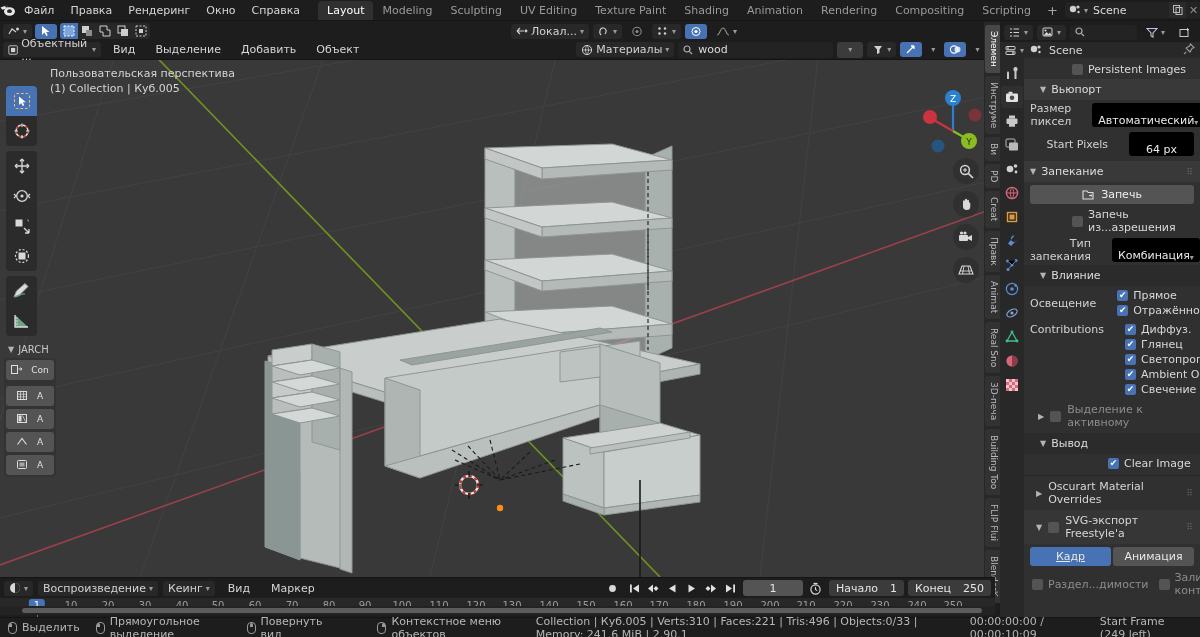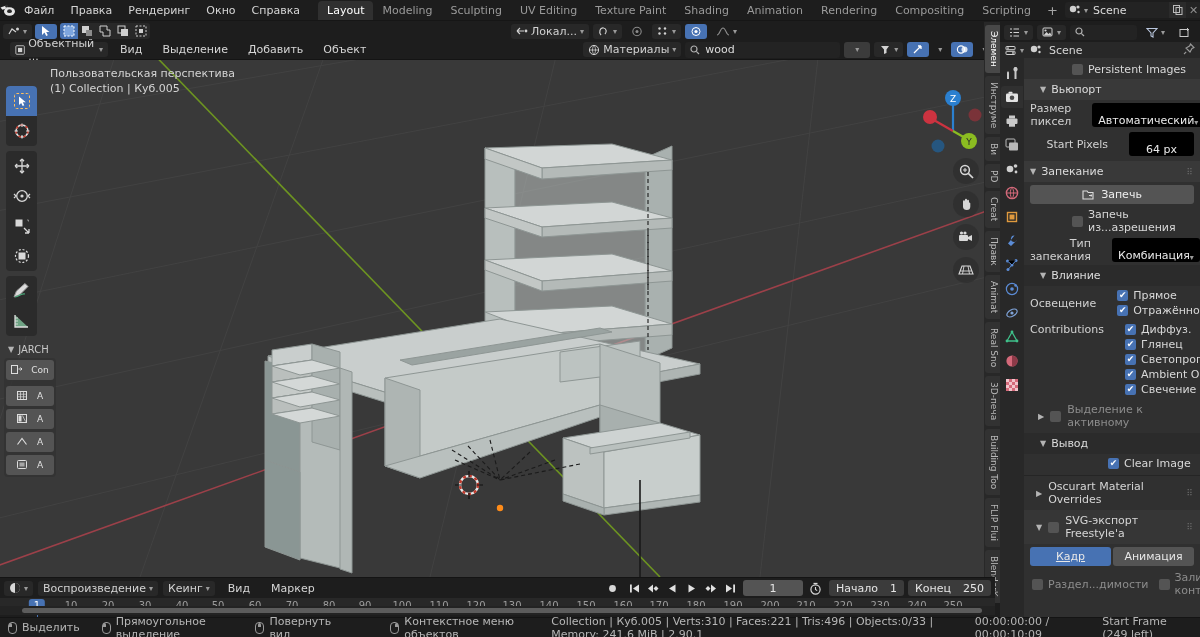--- a/index.html
+++ b/index.html
@@ -41,21 +41,21 @@
   .viewport {
     position: absolute; left: 0; top: 22px; width: 995px; height: 555px;
     background: #393939; overflow: hidden;
   }
   .vp-header {
     position: absolute; left: 0; top: 0; width: 995px; height: 18px;
     background: #1d1d1d; display: flex; align-items: center; padding: 0 3px; gap: 3px;
   }
   .vp-header2 {
     position: absolute; left: 0; top: 18px; width: 995px; height: 20px;
-    background: #1d1d1d; display: flex; align-items: center; padding: 0 10px; gap: 4px;
+    background: #1d1d1d; display: flex; align-items: center; padding: 0 3px; gap: 4px;
     border-bottom: 1px solid #141414;
   }
   .hbtn {
     height: 15px; display: flex; align-items: center; gap: 3px;
     padding: 0 5px; border-radius: 3px; background: #282828; color: #d2d2d2; font-size: 11px;
   }
   .hbtn.flat { background: transparent; }
   .hbtn.blue { background: #4772b3; }
   .dropcar { font-size: 8px; color: #9a9a9a; }
   .toggle-group { display: flex; background: #282828; border-radius: 3px; overflow: hidden; height: 16px; }
@@ -192,21 +192,21 @@
   .tl-ruler { position: relative; height: 17px; background: #282828; }
   .tick { position: absolute; top: 2px; font-size: 10px; color: #9c9c9c; transform: translateX(-50%); }
   .playhead { position: absolute; top: 1px; background: #4772b3; color: #fff; border-radius: 3px; font-size: 10px; padding: 1px 5px; transform: translateX(-50%); }
   .playline { position: absolute; top: 16px; width: 1px; height: 5px; background: #4772b3; }
   .tl-scroll { position: absolute; left: 0; bottom: 0; width: 995px; height: 9px; background: #232323; }
   .tl-scroll .bar { position: absolute; left: 22px; top: 2px; height: 5px; background: #5c5c5c; border-radius: 3px; width: 960px; }
 
   
   .statusbar {
     position: absolute; left: 0; bottom: 0; width: 1200px; height: 20px; background: #1d1d1d;
-    display: flex; align-items: center; font-size: 11px; color: #b6b6b6; padding: 0 8px; gap: 6px;
+    display: flex; align-items: center; font-size: 11px; color: #b6b6b6; padding: 0 8px; gap: 0;
     border-top: 1px solid #141414;
   }
   .kb { display: flex; align-items: center; gap: 5px; margin-right: 16px; }
   .mouse-ic { width: 9px; height: 12px; border: 1px solid #9a9a9a; border-radius: 4px; position: relative; flex: none; }
   .mouse-ic i { position: absolute; width: 3px; height: 4px; background: #9a9a9a; top: 0px; border-radius: 2px 2px 0 0; }
   .mouse-ic.l i { left: 0px; }
   .mouse-ic.r i { right: 0px; }
   .mouse-ic.m i { left: 2px; }
   .status-right { margin-left: auto; display: flex; align-items: center; gap: 18px; color: #b6b6b6; }
 </style>

